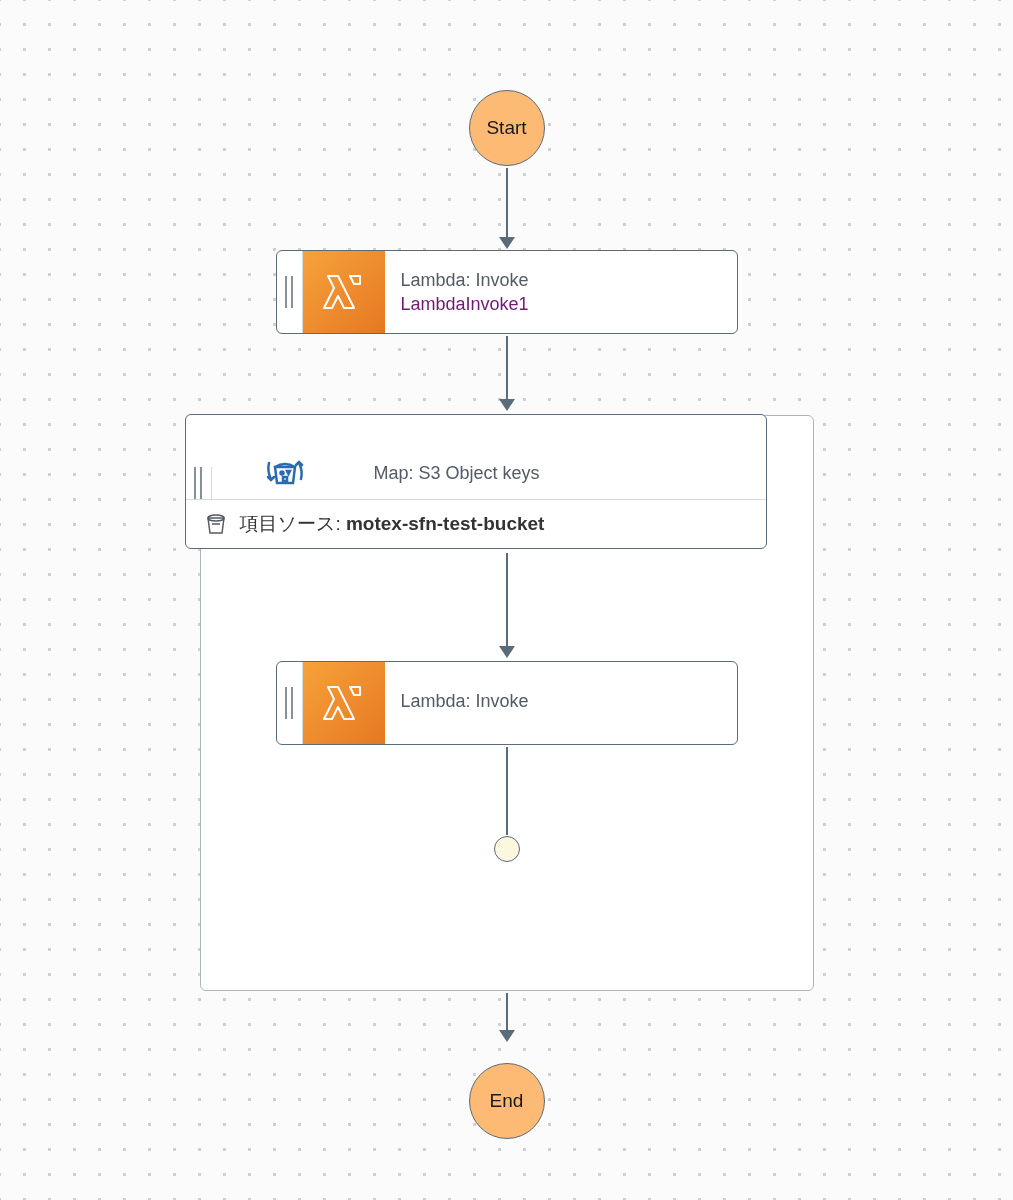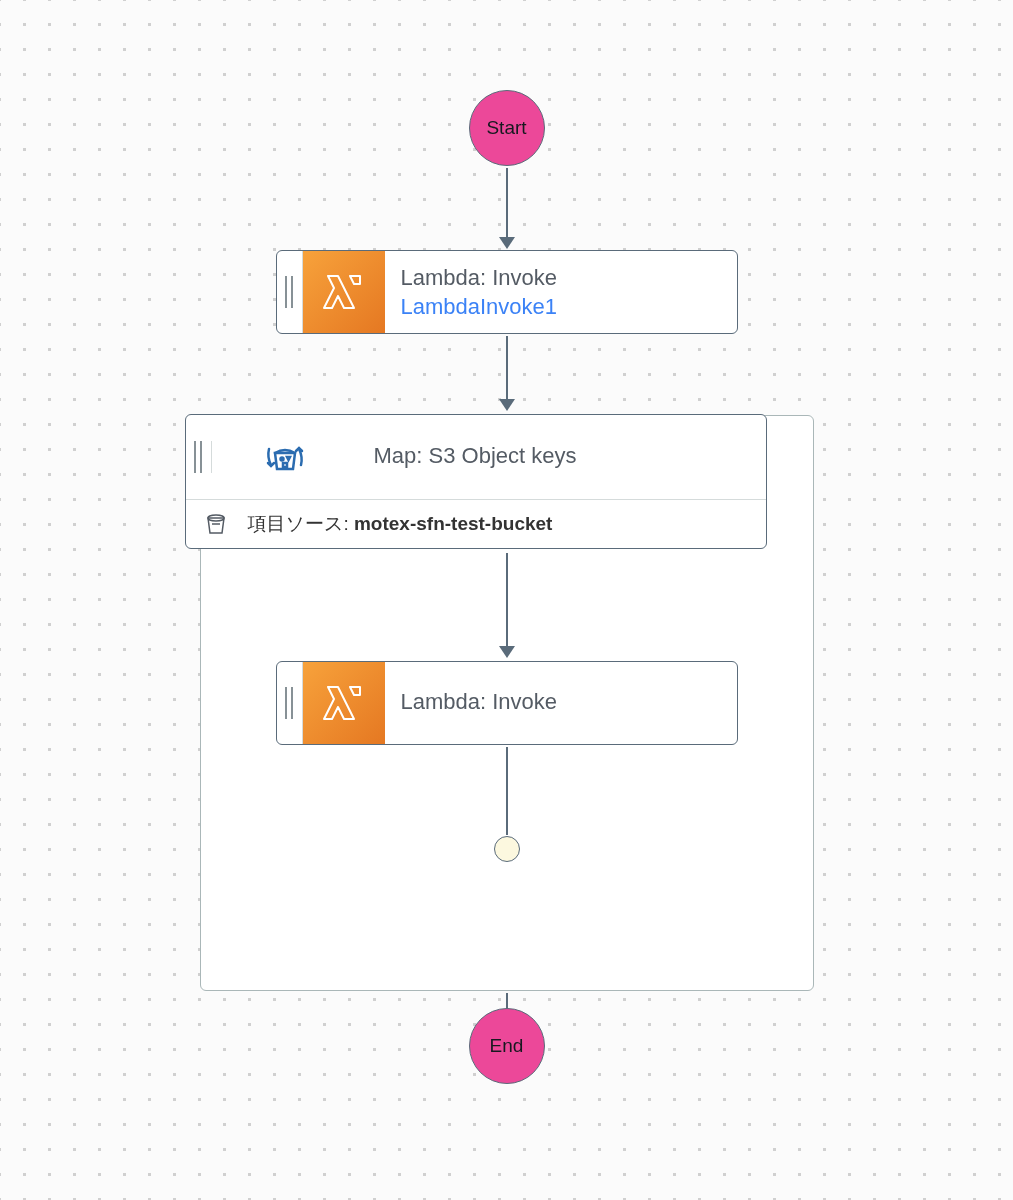--- a/index.html
+++ b/index.html
@@ -23,37 +23,37 @@
       position: relative;
       width: 100%;
       height: 100%;
     }
     
     .terminal-node {
       position: absolute;
       width: 76px;
       height: 76px;
       border-radius: 50%;
-      background-color: #ec4899;
+      background-color: #fdba74;
       border: 1.5px solid #5a6b7a;
       display: flex;
       align-items: center;
       justify-content: center;
       font-size: 19px;
       color: #16191f;
       left: 50%;
       transform: translateX(-50%);
     }
     
     .start-node {
       top: 90px;
     }
     
     .end-node {
-      top: 1008px;
+      top: 1063px;
     }
     
     .task-node {
       position: absolute;
       background: #ffffff;
       border: 1.5px solid #5a6b7a;
       border-radius: 6px;
       display: flex;
       align-items: stretch;
       overflow: hidden;
@@ -104,28 +104,28 @@
     
     .node-text {
       flex: 1;
       padding: 12px 16px;
       display: flex;
       flex-direction: column;
       justify-content: center;
     }
     
     .node-subtitle {
-      font-size: 22px;
+      font-size: 18px;
       color: #545b64;
       margin-bottom: 3px;
     }
     
     .node-title {
-      font-size: 22px;
-      color: #3b82f6;
+      font-size: 18px;
+      color: #701a75;
       font-weight: 400;
     }
     
     .map-container {
       position: absolute;
       top: 415px;
       left: 50%;
       transform: translateX(-50%);
       width: 614px;
       height: 576px;
@@ -142,31 +142,31 @@
       background: #ffffff;
       border: 1.5px solid #5a6b7a;
       border-radius: 6px;
       display: flex;
       flex-direction: column;
       overflow: hidden;
     }
     
     .map-header-top {
       display: flex;
-      align-items: center;
+      align-items: flex-end;
       height: 84px;
       gap: 32px;
     }
     
     .map-source-row {
       border-top: 1px solid #d5dbdb;
       padding: 10px 16px;
       display: flex;
       align-items: center;
-      gap: 18px;
+      gap: 10px;
       font-size: 19px;
       color: #16191f;
     }
     
     .map-source-row .bucket-label {
       color: #333;
     }
     
     .map-source-row .bucket-name {
       font-weight: 700;

